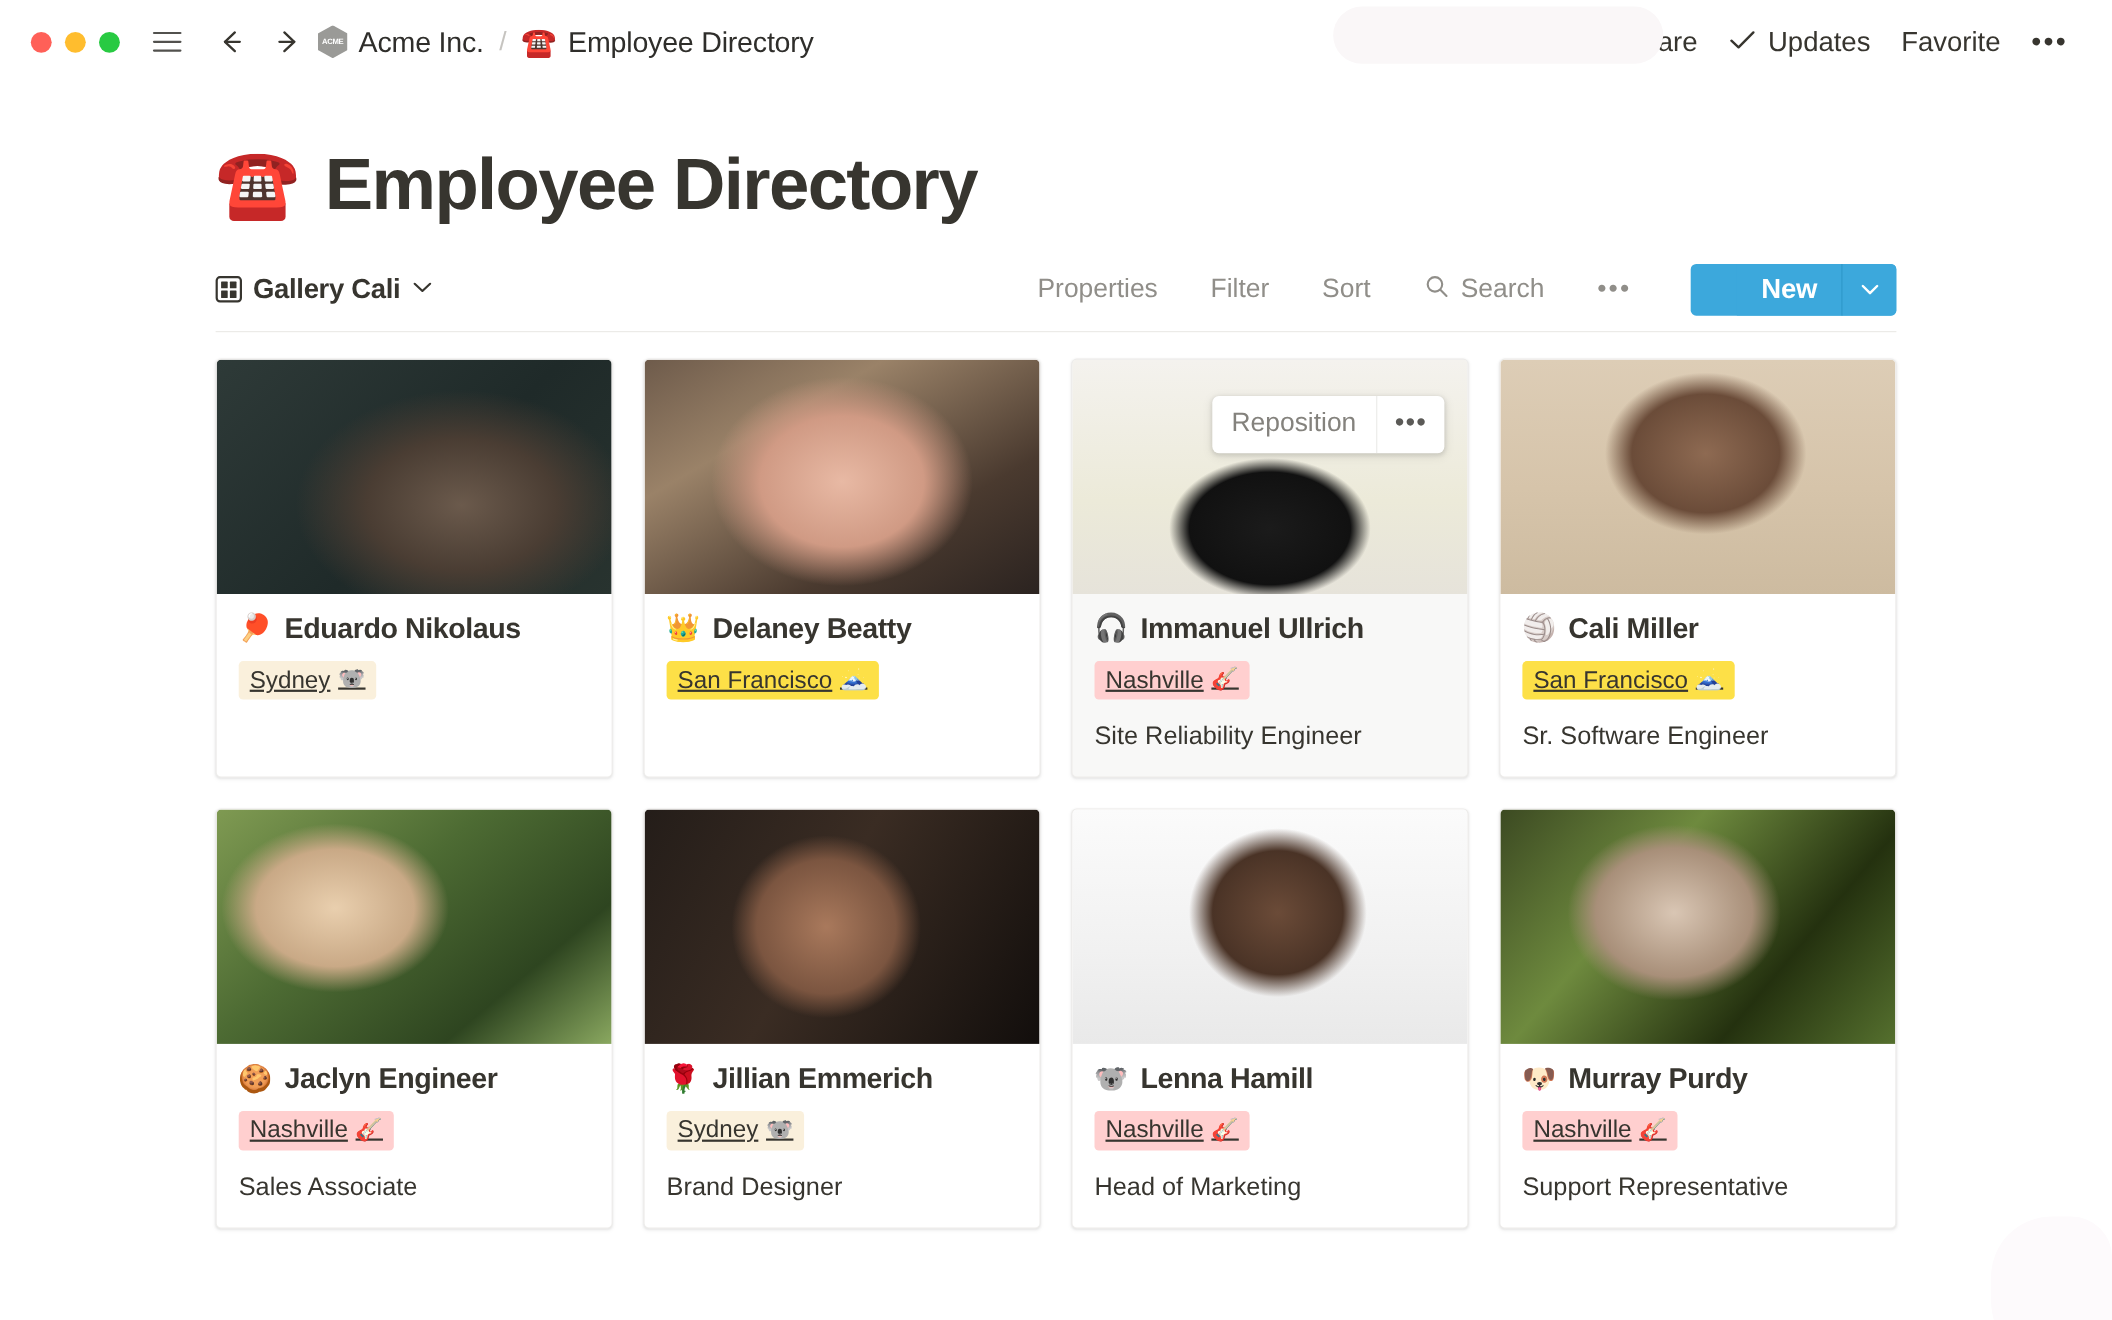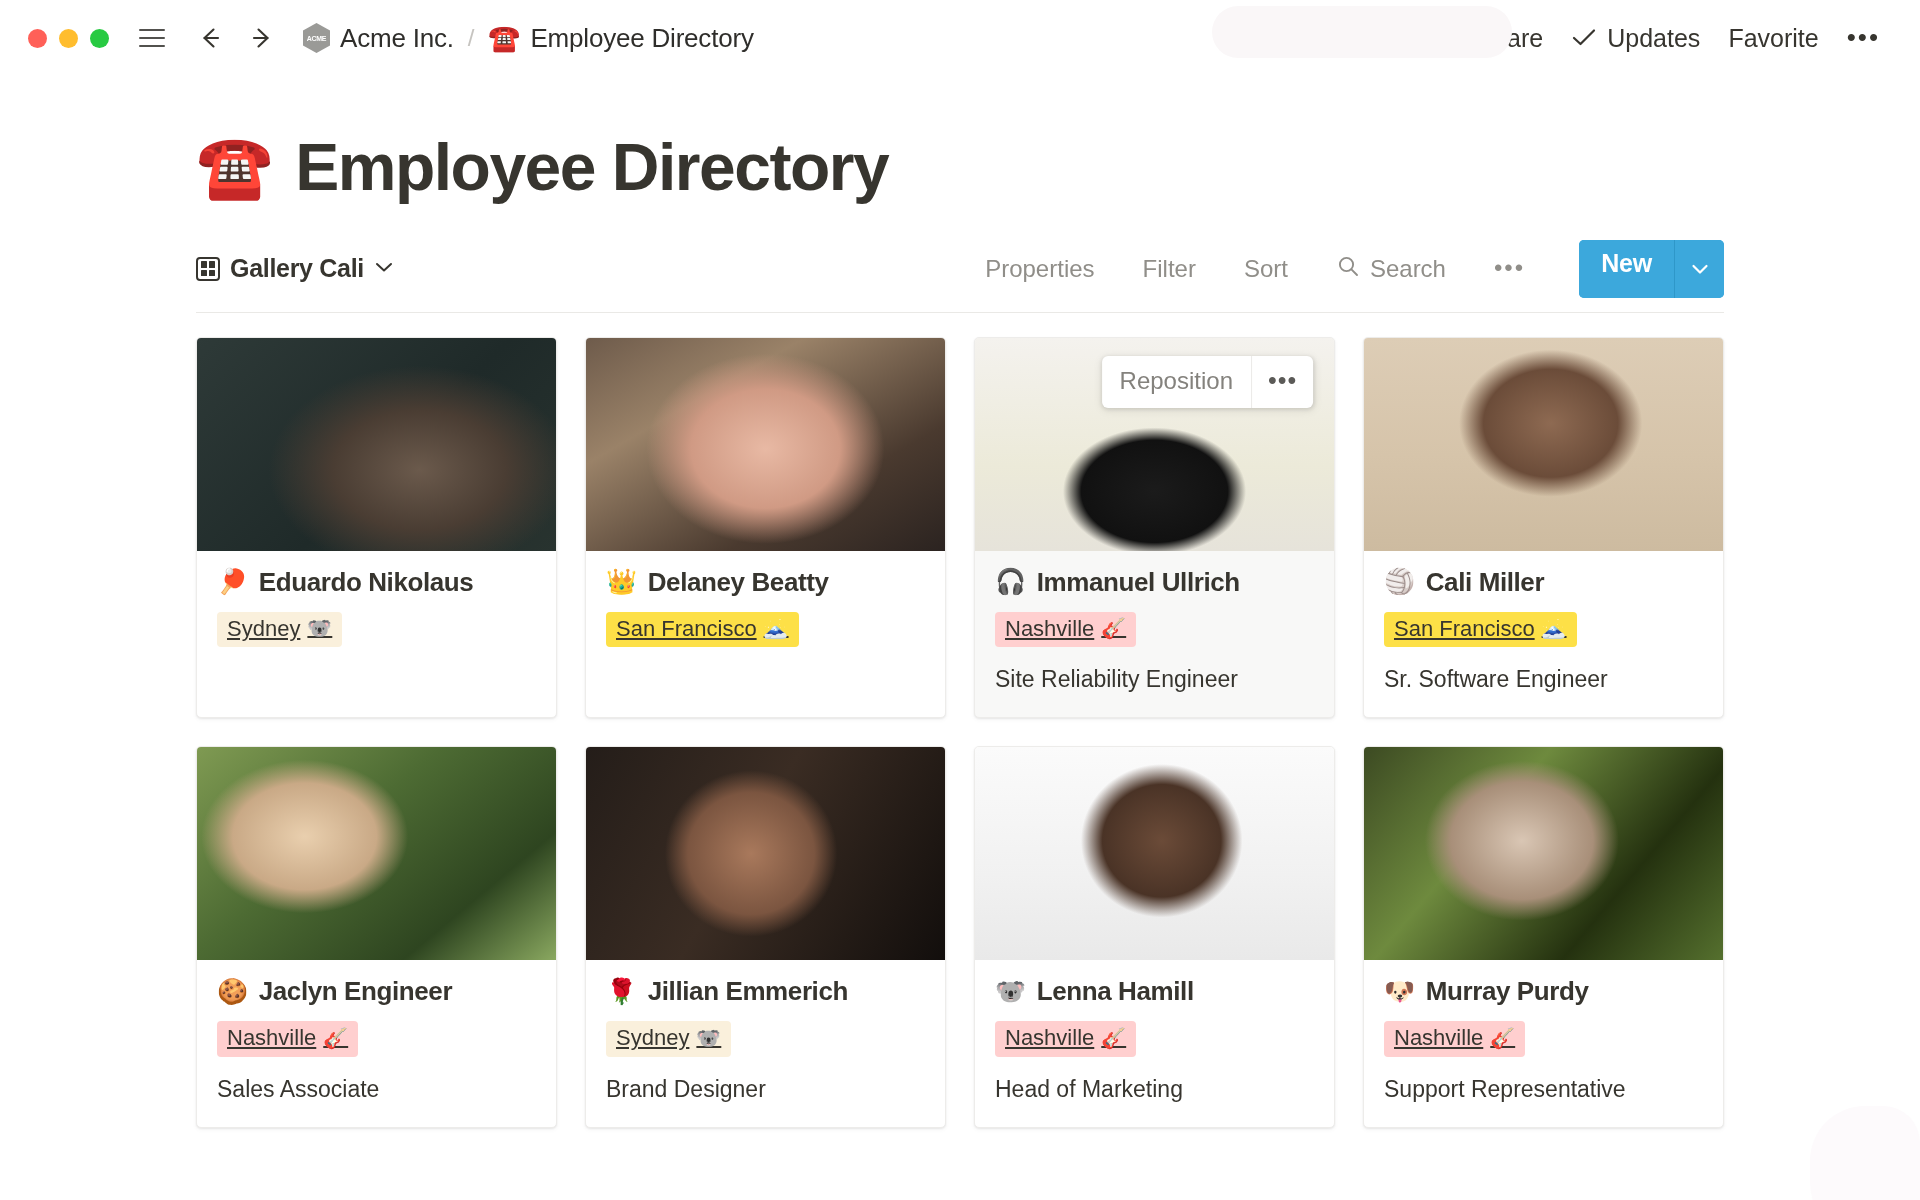--- a/index.html
+++ b/index.html
@@ -32,21 +32,21 @@
     cursor: pointer;
   }
   .hamburger span { display: block; height: 2.8px; background: #52514E; border-radius: 1px; }
 
   .navarrows { display: flex; align-items: center; gap: 22px; margin-left: 30px; }
   .arrow { width: 30px; height: 30px; display: block; cursor: pointer; }
   .arrow svg { display: block; }
 
   .breadcrumb {
     display: flex; align-items: center; gap: 0;
-    margin-left: 26px;
+    margin-left: 12px;
     font-size: 26px;
     color: #2F2E2B;
     letter-spacing: -0.2px;
   }
   .crumb { display: flex; align-items: center; gap: 10px; cursor: pointer; white-space: nowrap; }
   .crumb-sep { color: #C6C4C0; margin: 0 14px; font-size: 24px; }
   .acme-logo {
     width: 27px; height: 30px; display: inline-block;
     background: #9A9A97;
     clip-path: polygon(50% 0%, 100% 25%, 100% 75%, 50% 100%, 0% 75%, 0% 25%);
@@ -122,22 +122,22 @@
   .tool-item {
     font-size: 24px; color: #908E89; padding: 6px 16px; cursor: pointer;
     display: flex; align-items: center; gap: 10px; white-space: nowrap;
   }
   .new-btn-group {
     display: flex; align-items: stretch; margin-left: 22px;
     border-radius: 5px; overflow: hidden; background: #3CA8DC;
   }
   .new-btn {
     background: #3CA8DC; color: #fff; font-size: 25px; font-weight: bold;
-    padding: 9px 22px 20px 22px; cursor: pointer; border: none;
-    font-family: inherit; letter-spacing: -0.2px;
+    padding: 9px 22px 9px 22px; cursor: pointer; border: none;
+    font-family: inherit; letter-spacing: -0.2px; margin-left: 42px;
   }
   .new-caret {
     background: #3CA8DC; color: #fff; width: 50px;
     display: flex; align-items: center; justify-content: center;
     border-left: 1.5px solid #2E97C9; cursor: pointer;
   }
 
   
   .gallery {
     margin: 24px 196px 0 196px;
@@ -182,21 +182,21 @@
   .tag-sydney { background: #FAF0DC; }
   .tag-sf { background: #fde047; justify-content: center; }
   .tag-nashville { background: #FFCFCF; }
   .card-role {
     margin-top: 18px;
     font-size: 23px; color: #37352F; line-height: 1.3;
     white-space: nowrap;
   }
 
   .reposition-bar {
-    position: absolute; top: 18px; left: 50%; transform: translateX(-25%);
+    position: absolute; top: 33px; left: 50%; transform: translateX(-25%);
     display: flex; align-items: stretch;
     background: #fff; border-radius: 6px;
     box-shadow: 0 1px 4px rgba(15,15,15,0.12), 0 2px 10px rgba(15,15,15,0.1);
     overflow: hidden;
   }
   .reposition-label {
     font-size: 24px; color: #84827D; padding: 11px 18px 13px 18px;
     border-right: 1.2px solid #EBEAE8; cursor: pointer; white-space: nowrap;
   }
   .reposition-more {

